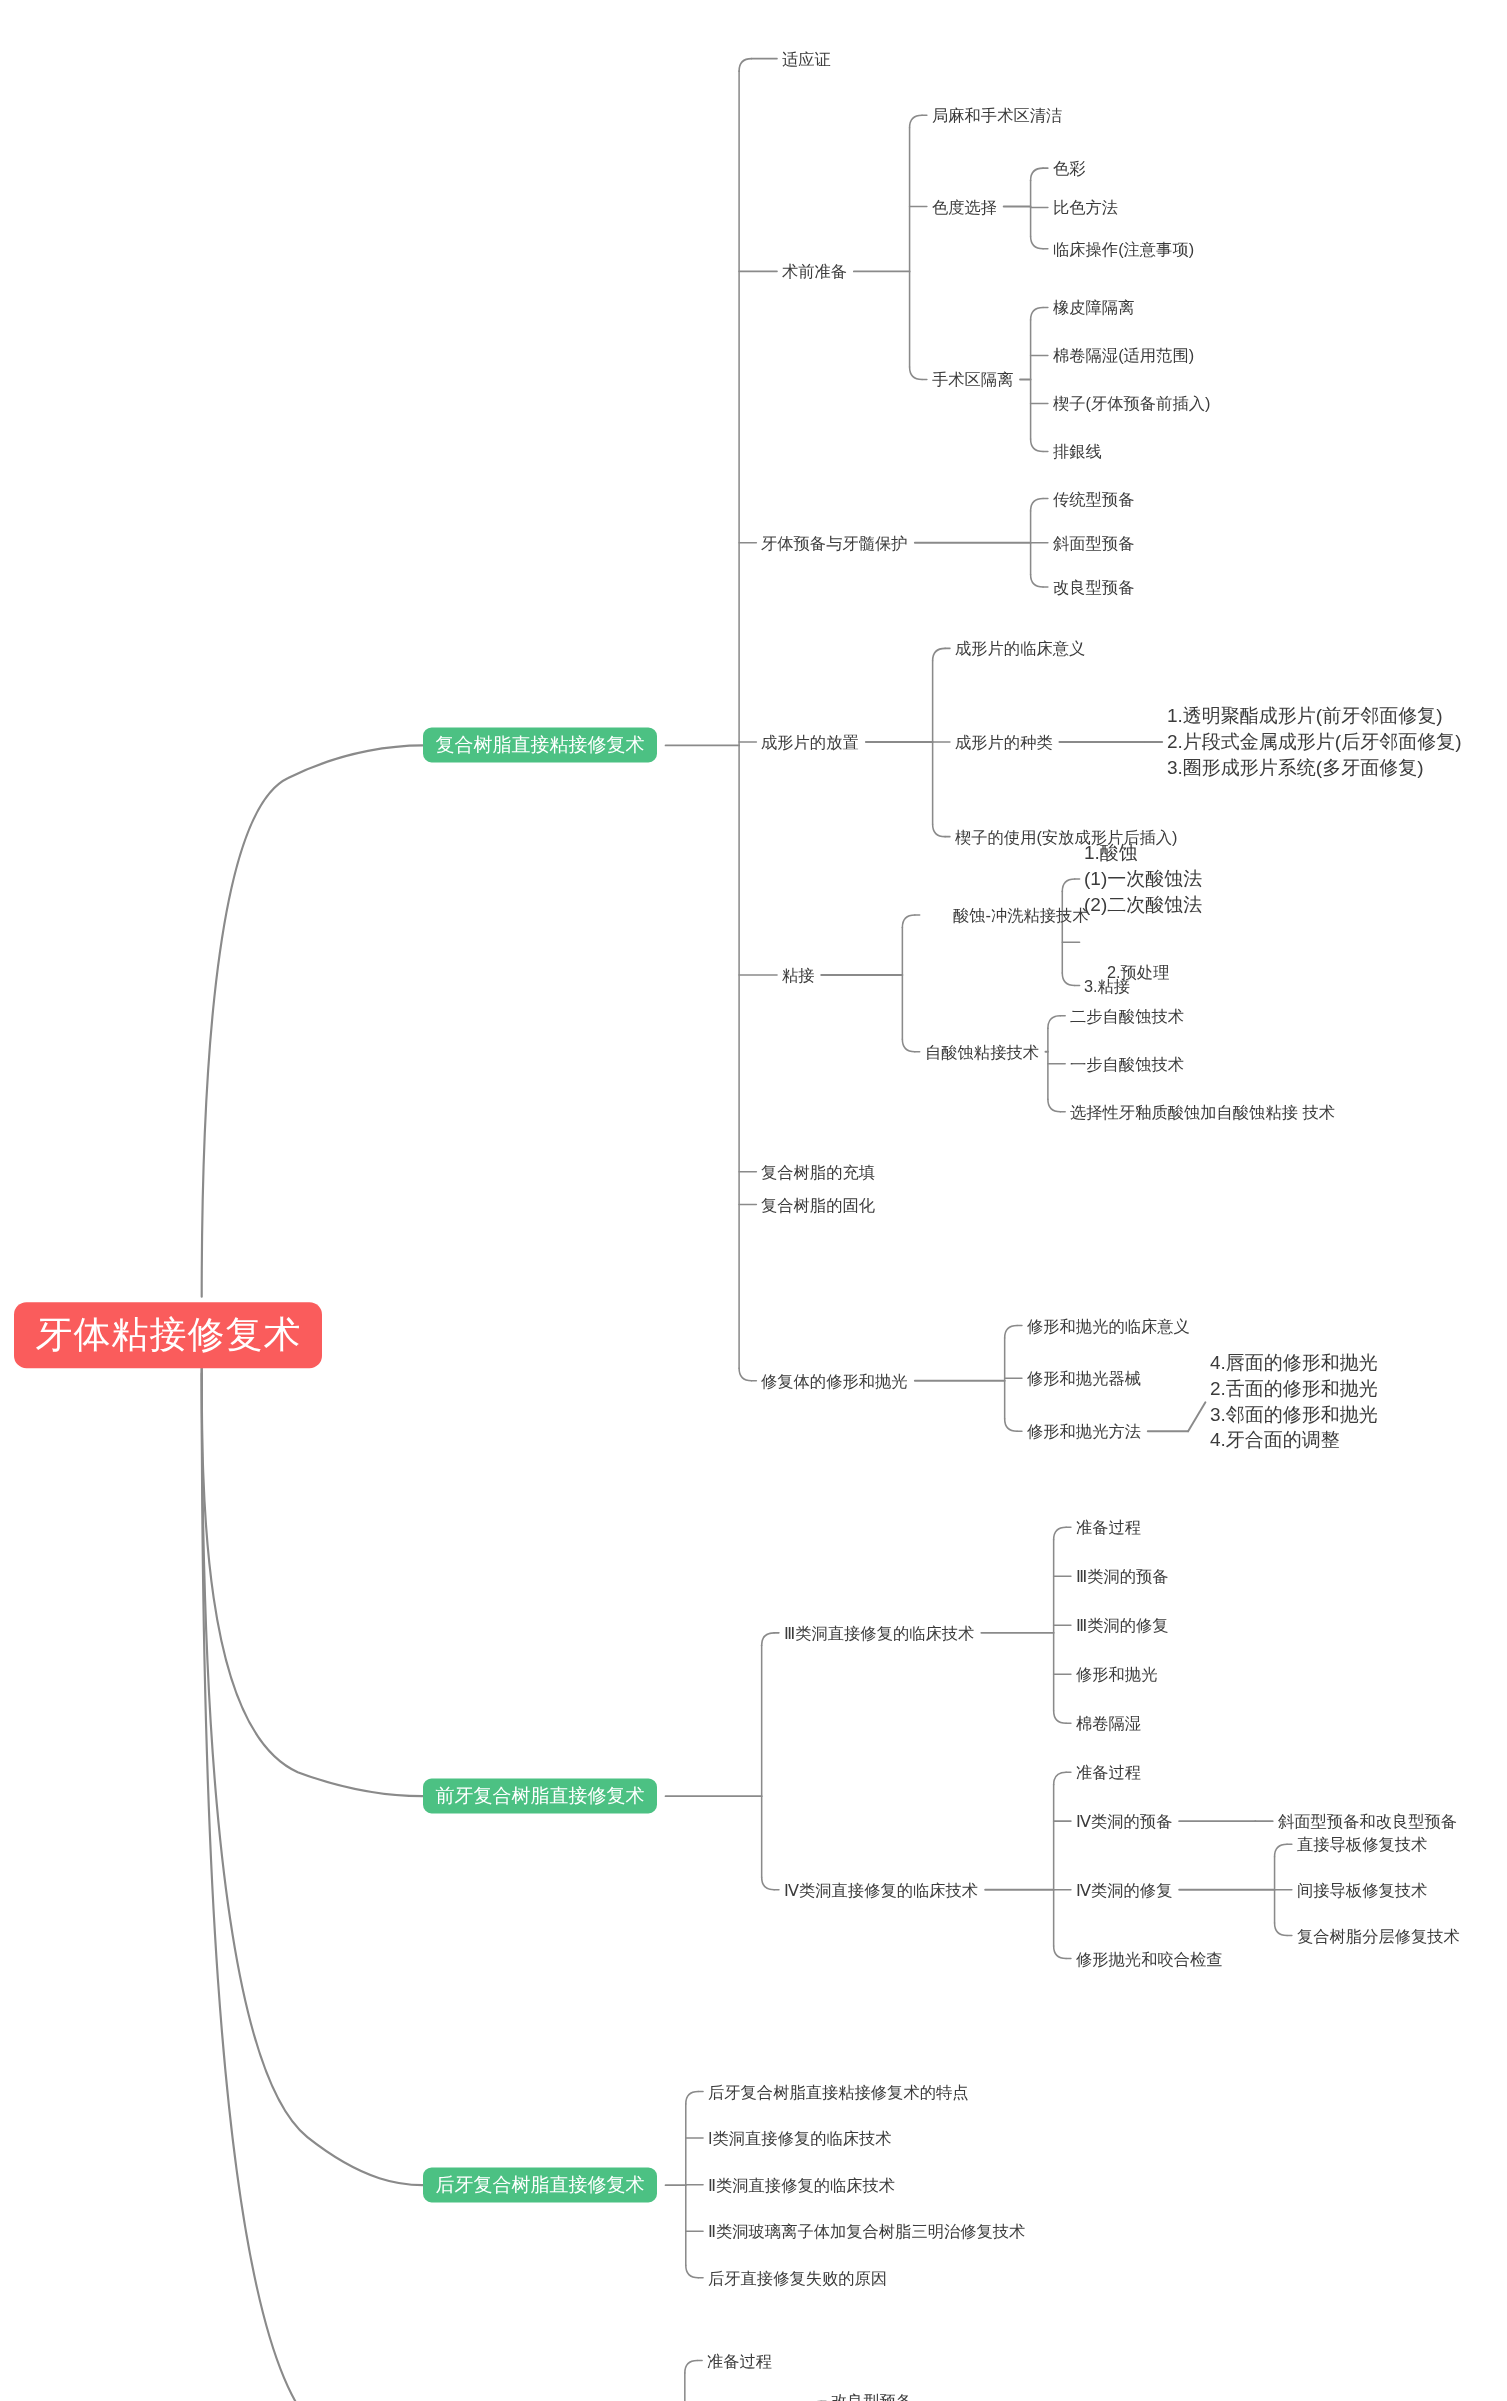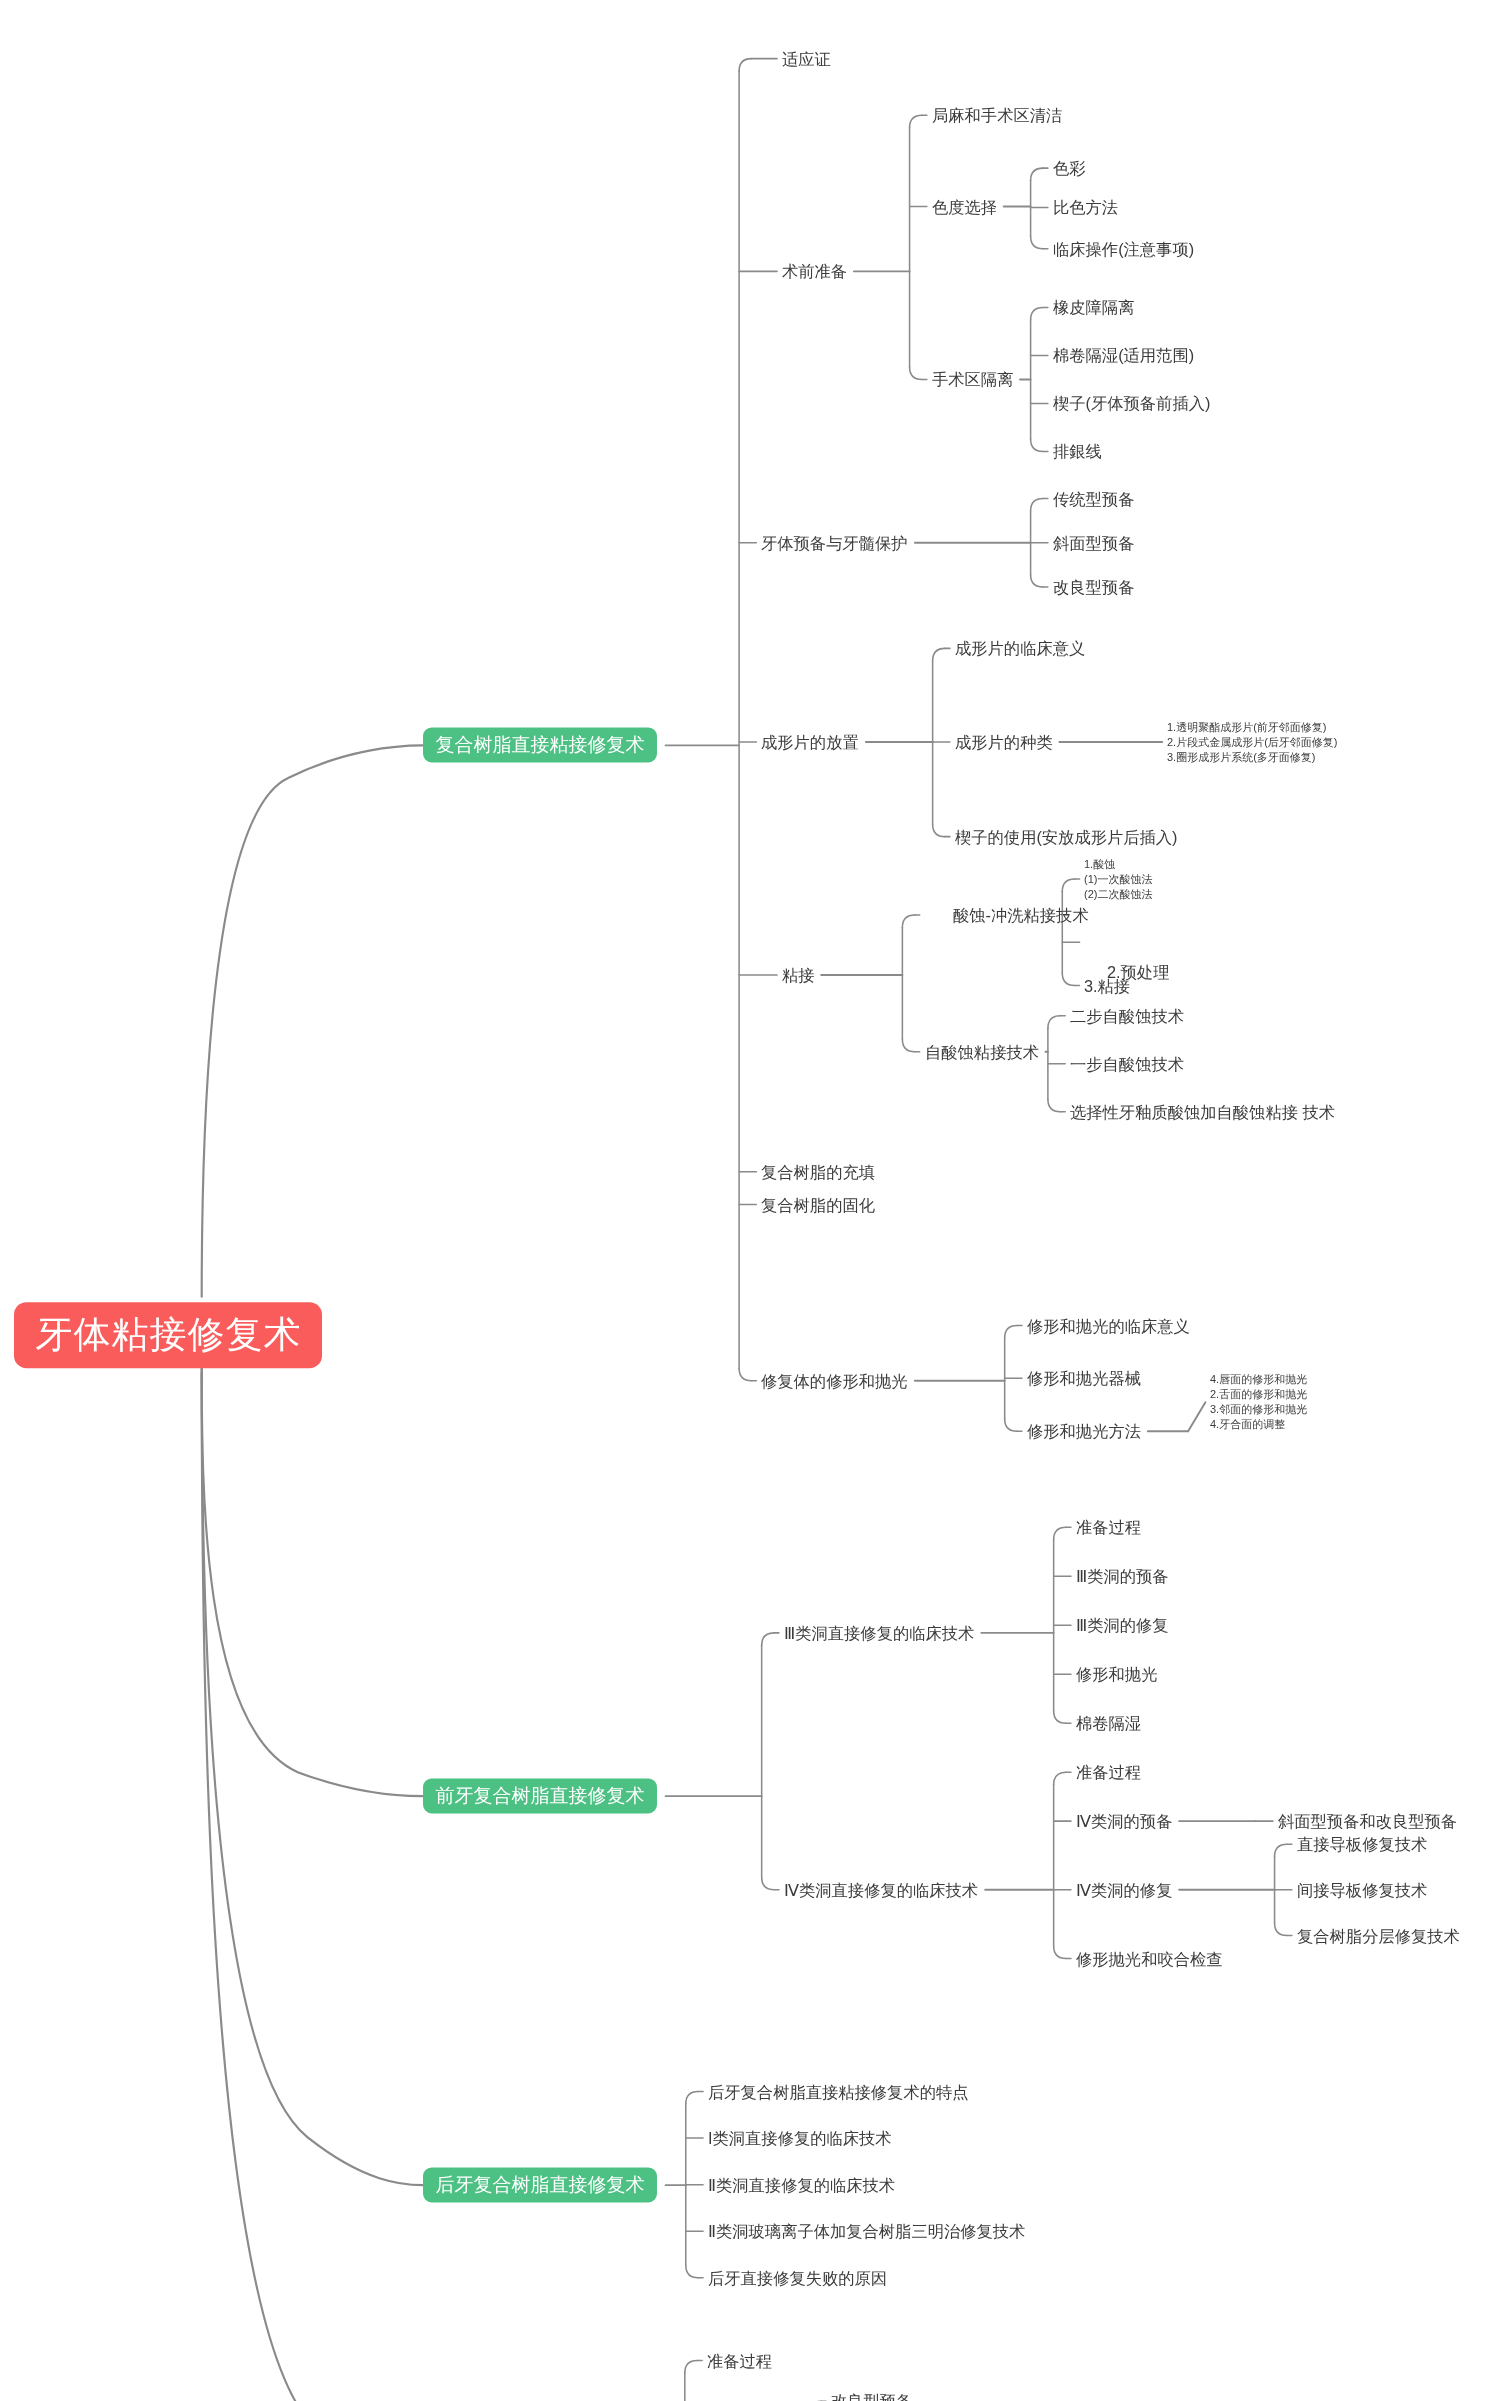--- a/index.html
+++ b/index.html
@@ -10,21 +10,21 @@
   .node .lbl{display:block;}
   
   .root{background:#fa5c5c;border-radius:12.5px;padding:12.5px 21px;color:#fff;
         font-size:37px;line-height:1.1;letter-spacing:1px;}
   
   .l1{background:#4cc183;border-radius:8.6px;padding:6.7px 12.5px;color:#fff;
       font-size:19px;line-height:1.15;}
   
   .txt{color:#3b3b3b;font-size:16.3px;line-height:1.25;}
   .multi{transform:translateY(-50%);}
-  .multi .ln{display:block;font-size:11px;line-height:1.36;color:#3b3b3b;}
+  .multi .ln{display:block;font-size:19px;line-height:1.36;color:#3b3b3b;}
 </style>
 </head>
 <body>
 
 <div id="canvas">
   <svg id="links" viewBox="0 0 3138 5522">
     <g fill="none" stroke="#8a8a8a" stroke-width="4.5" stroke-linecap="round">
 
       <path d="M420 2700 C 420 2400, 430 1700, 600 1620 C 720 1560, 830 1552, 880 1552"></path>
 

